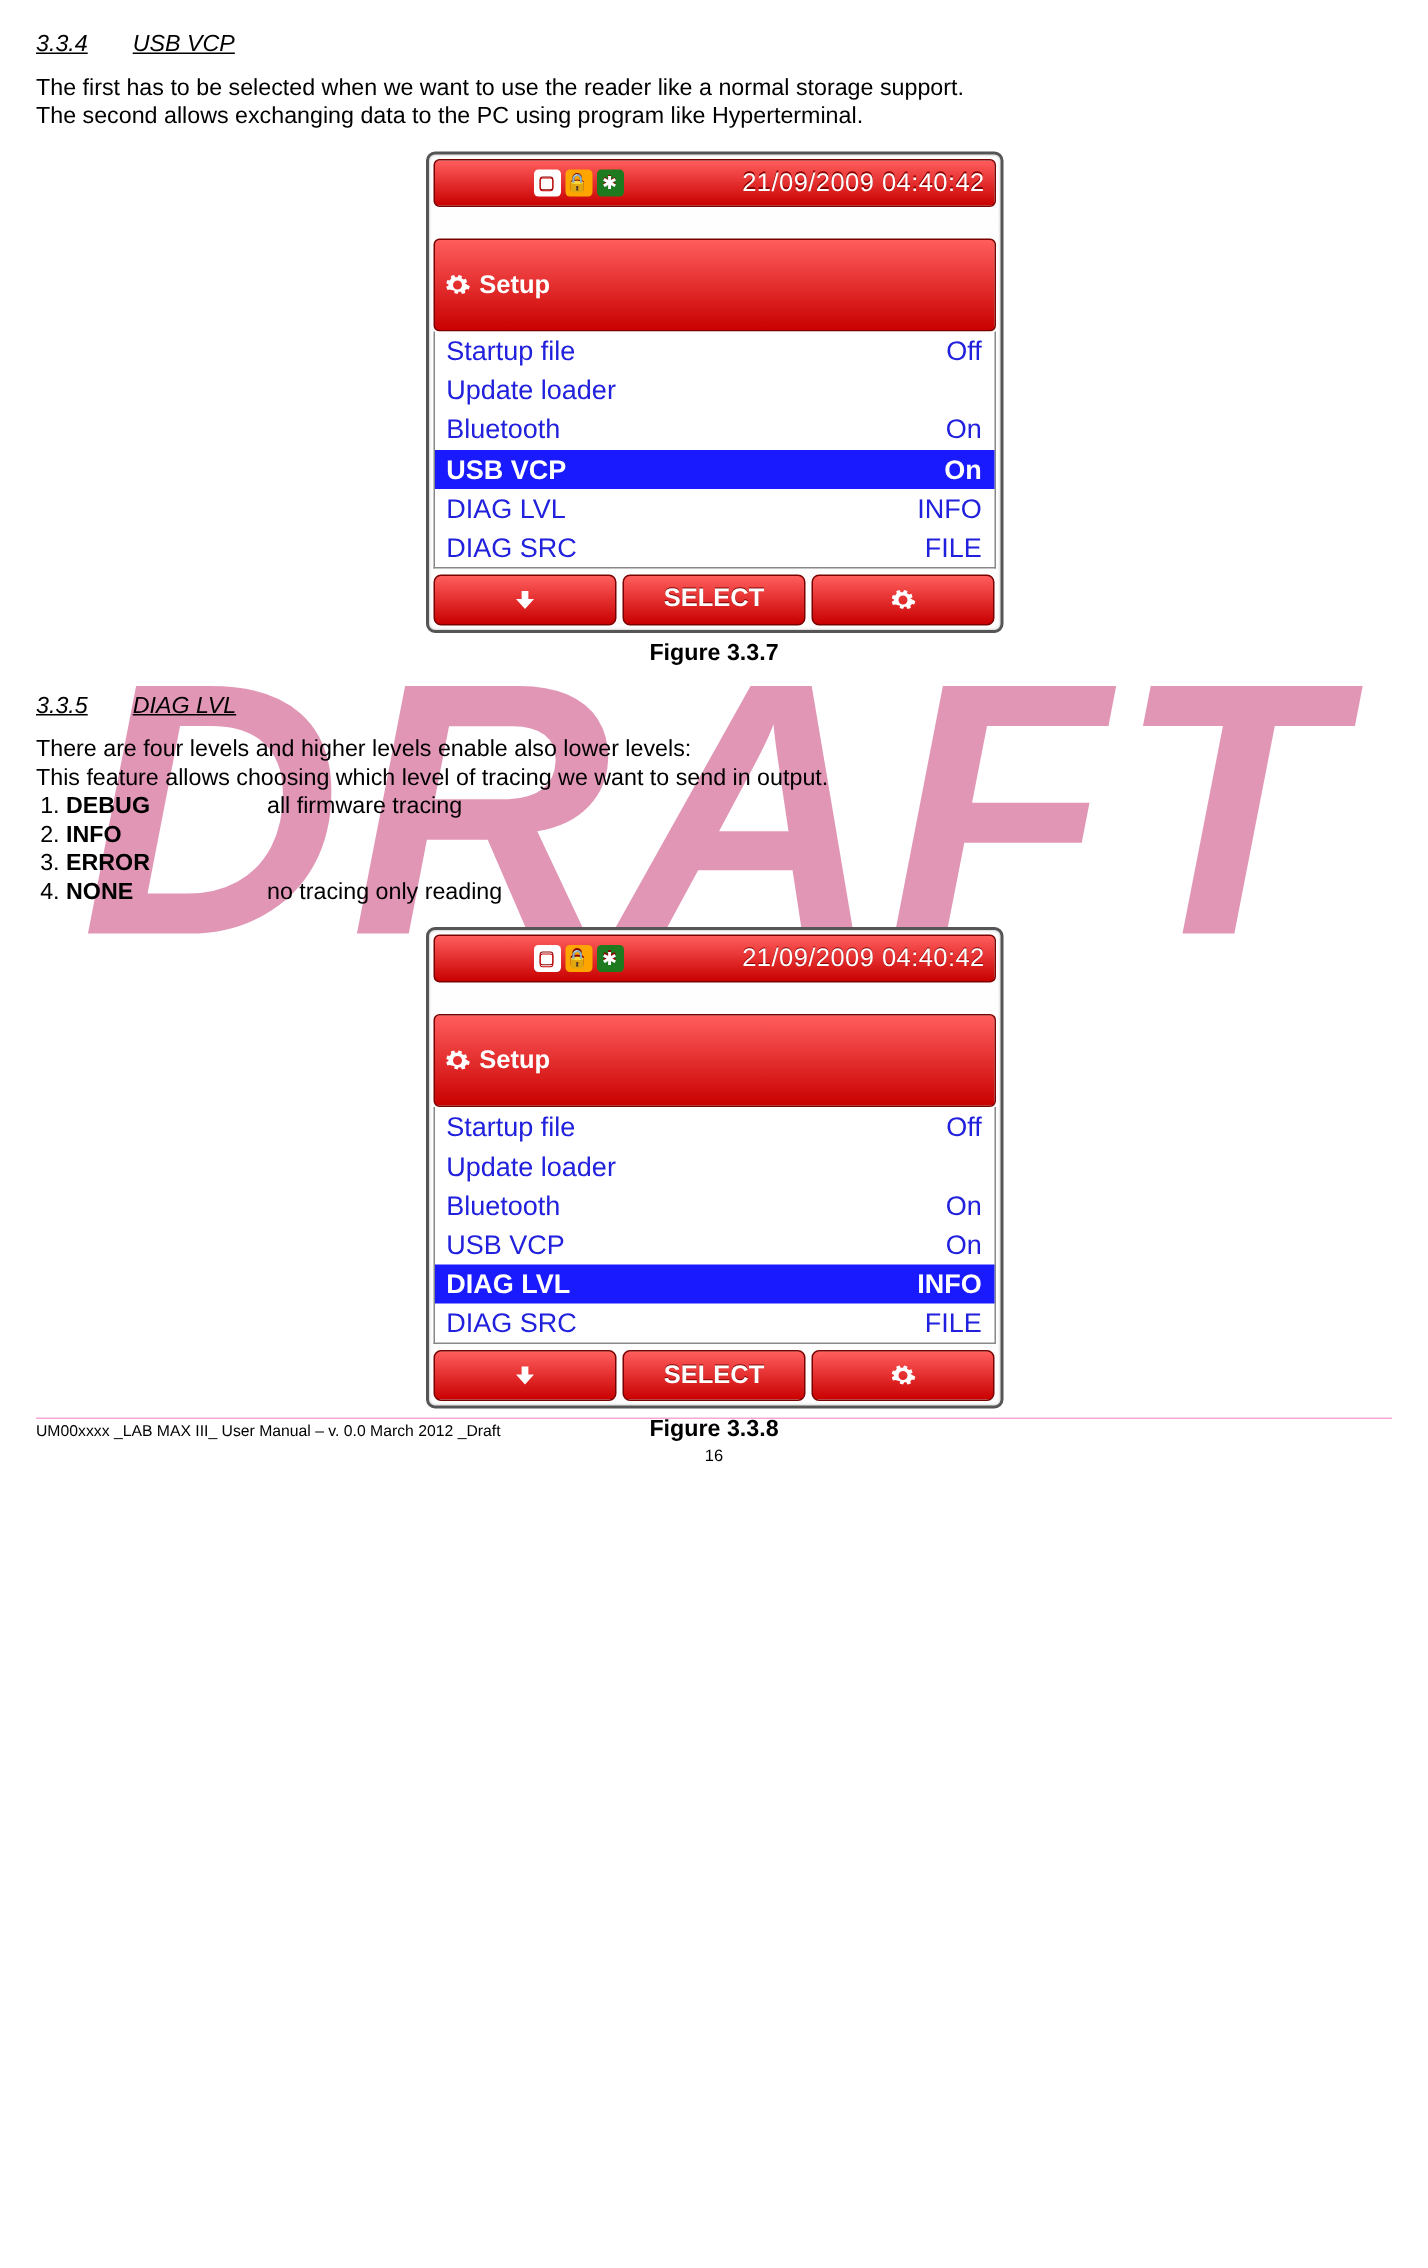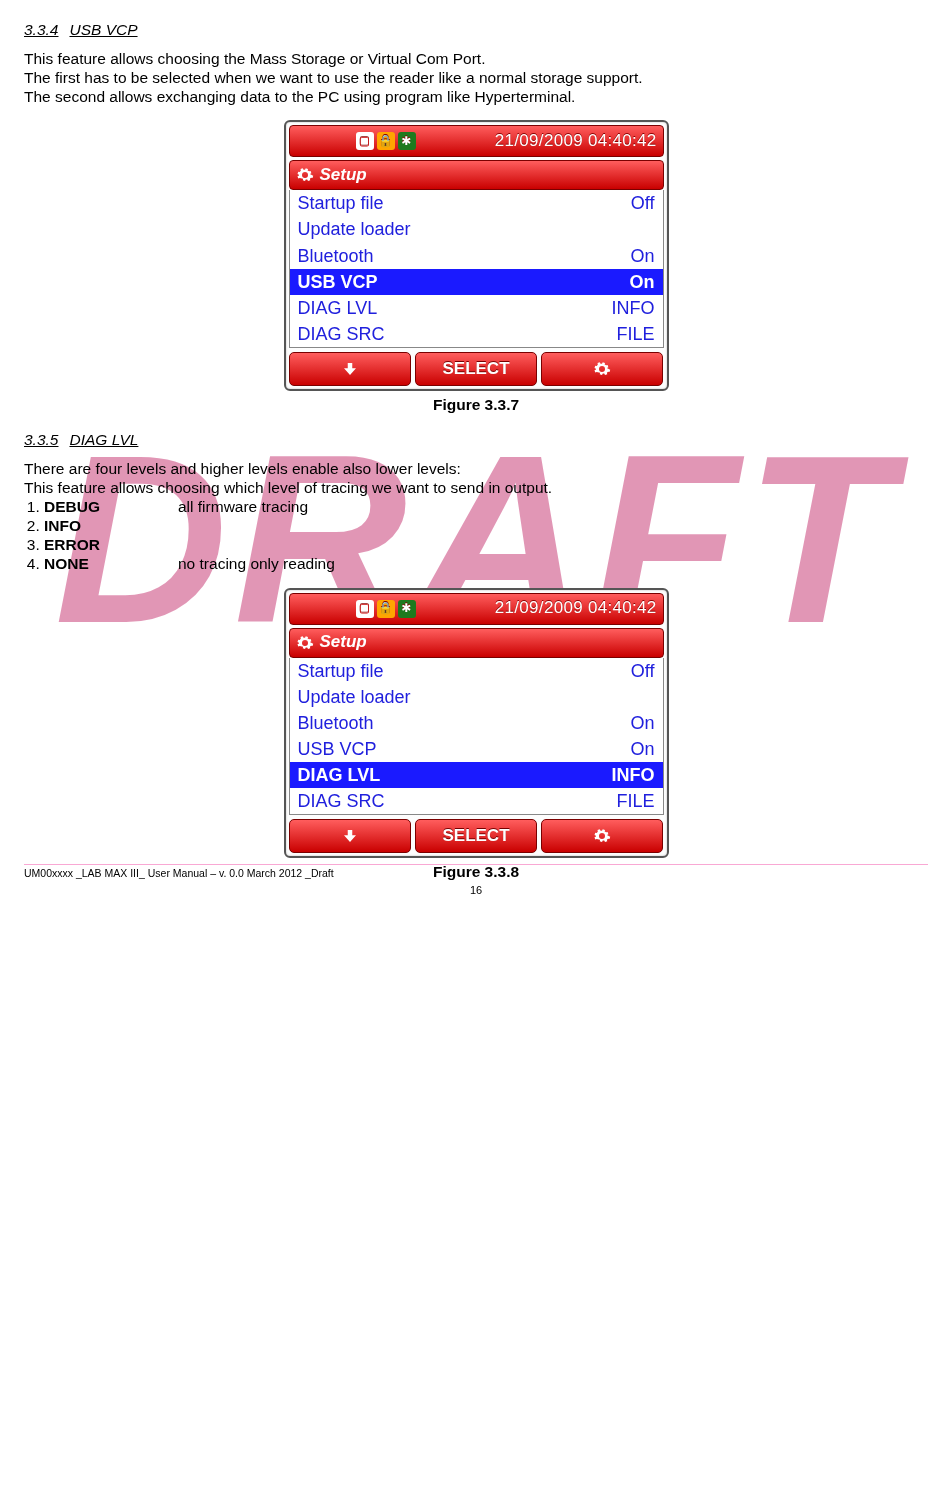--- a/index.html
+++ b/index.html
@@ -27,21 +27,21 @@
     pointer-events: none;
     z-index: 0;
     font-family: Arial, sans-serif;
   }
   .content { position: relative; z-index: 1; }
   .section-head {
     font-style: italic;
     text-decoration: underline;
     margin-bottom: 10px;
     display: flex;
-    gap: 11px;
+    gap: 30px;
   }
   .para { margin-bottom: 14px; }
   .device {
     width: 375px;
     margin: 0 auto;
     border: 2px solid #555;
     border-radius: 6px;
     background: linear-gradient(#fefefe,#fdfdfd);
     padding: 3px;
     box-shadow: inset 0 0 2px rgba(0,0,0,.3);
@@ -62,29 +62,28 @@
     text-shadow:0 -1px 0 #800;
     gap:6px;
   }
   .status-icons { display:flex; gap:3px; margin-right:auto; margin-left:60px;}
   .sicon { width:18px; height:18px; border-radius:3px; display:flex;align-items:center;justify-content:center;font-size:12px;}
   .titlebar {
     background: linear-gradient(#ff5d5d,#c90000);
     border:1px solid #7a0000;
     border-radius:4px;
     height:28px;
-    margin-top:3px;
+    margin-top:21px;
     display:flex;
     align-items:center;
-    padding:0 6px;
+    padding:16px 6px;
     gap:6px;
     color:#fff;
     font-weight:bold;
     font-size:17px;
-    font-style:italic;
   }
   .gear-ico{width:18px;height:18px;}
   .list { border:1px solid #888; border-top:none; background:#fff; }
   .row {
     display:flex; justify-content:space-between;
     padding:2px 8px;
     font-size:18px;
     color:#2020dd;
     font-family: Arial;
   }
@@ -125,21 +124,20 @@
 <div class="watermark">DRAFT</div>
 
 <div class="content">
 
   <div class="section-head">
     <span>3.3.4</span>
     <span>USB VCP</span>
   </div>
 
   <div class="para">
-    <div>This feature allows choosing the Mass Storage or Virtual Com Port.</div>
     <div>The first has to be selected when we want to use the reader like a normal storage support.</div>
     <div>The second allows exchanging data to the PC using program like Hyperterminal.</div>
   </div>
 
   <div class="device">
     <div class="redbar">
       <div class="status-icons">
         <span class="sicon" style="background:#fff;color:#c00;">▢</span>
         <span class="sicon" style="background:#ffa500;color:#fff;">🔒</span>
         <span class="sicon" style="background:#1e7a1e;color:#fff;">✱</span>

